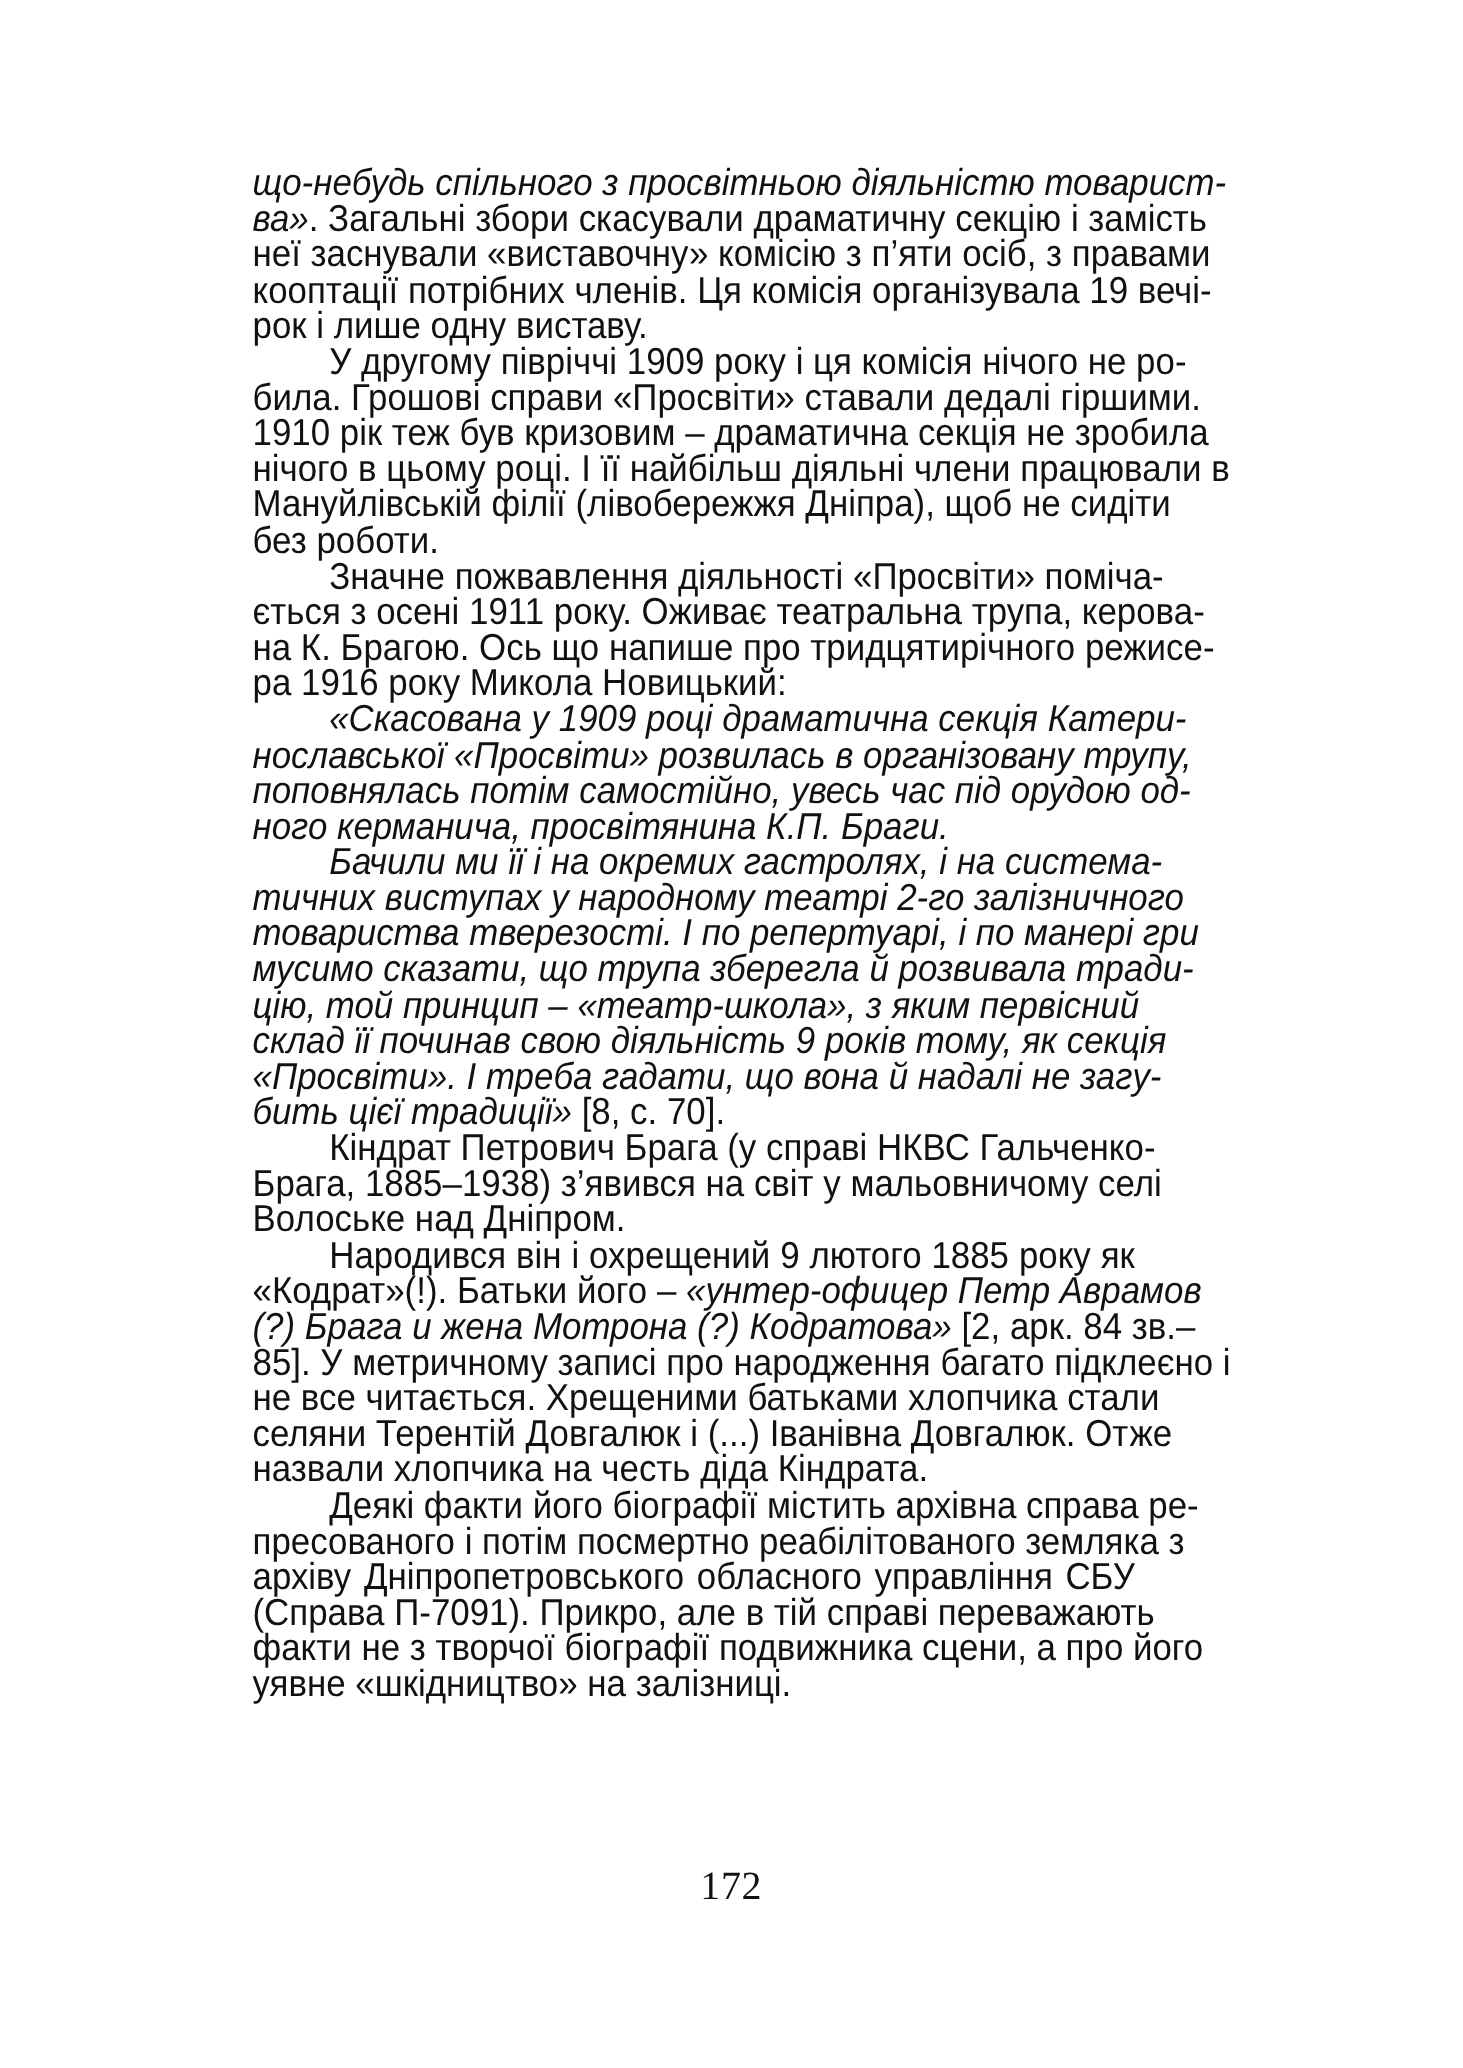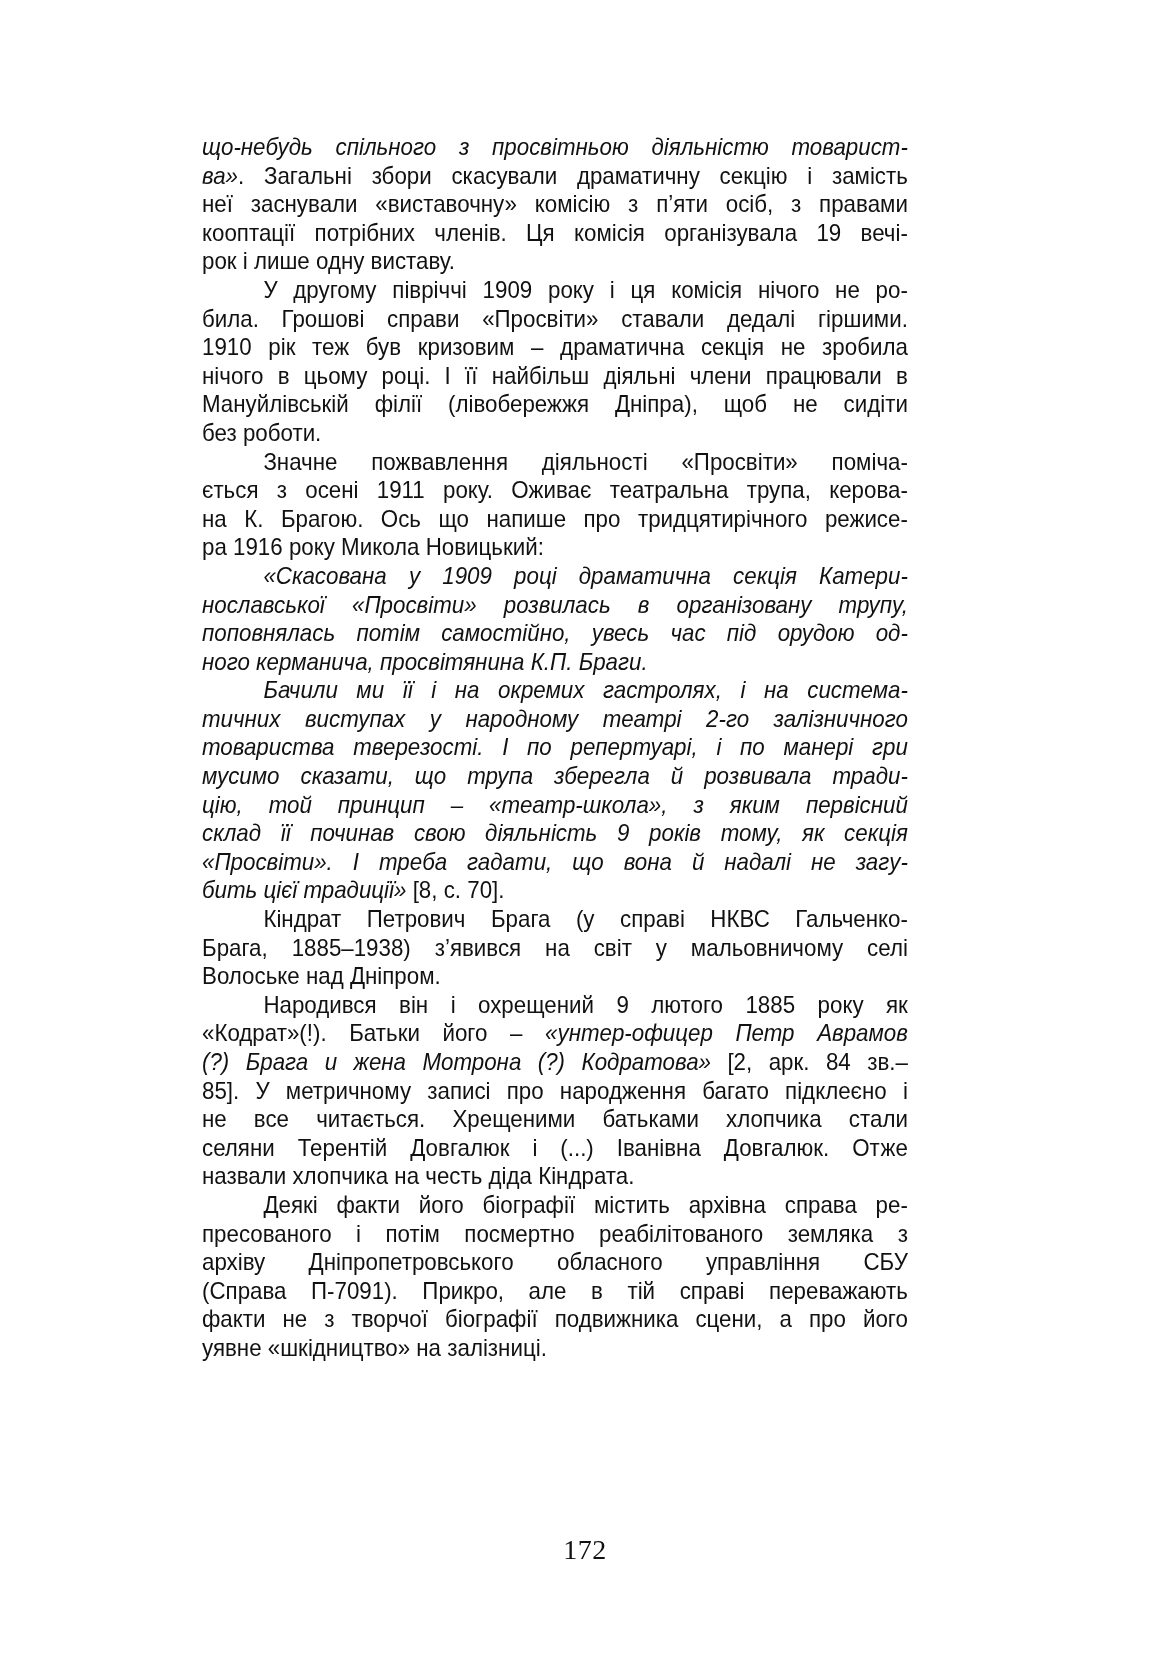--- a/index.html
+++ b/index.html
@@ -9,44 +9,44 @@
       left: 0; top: 0;
       width: 1170px; height: 1654px;
       background: #ffffff;
     }
     .text-block {
       position: absolute;
       left: 202px;
       top: 133px;
       width: 706px;
       font-family: "Liberation Sans", sans-serif;
-      font-size: 24px;
+      font-size: 30px;
       color: #111111;
     }
     .line {
       display: block;
       height: 28.6px;
       line-height: 28.6px;
       white-space: nowrap;
       text-align: justify;
       text-align-last: justify;
       transform: scaleX(0.93);
       transform-origin: left center;
       width: 759px;
     }
     .line.last { text-align-last: left; }
     .line.indent { padding-left: 66px; width: 693px; }
     .it { font-style: italic; }
     .page-number {
       position: absolute;
       left: 0; width: 1170px;
-      top: 1534px;
+      top: 1490px;
       text-align: center;
       font-family: "Liberation Serif", serif;
-      font-size: 28px;
+      font-size: 32px;
       color: #111111;
       letter-spacing: 0.5px;
     }
   </style>
 </head>
 <body>
 
 <div class="page">
   <div class="text-block" id="text-block">
       <span class="line"><span class="it">що-небудь спільного з просвітньою діяльністю товарист-</span></span>

